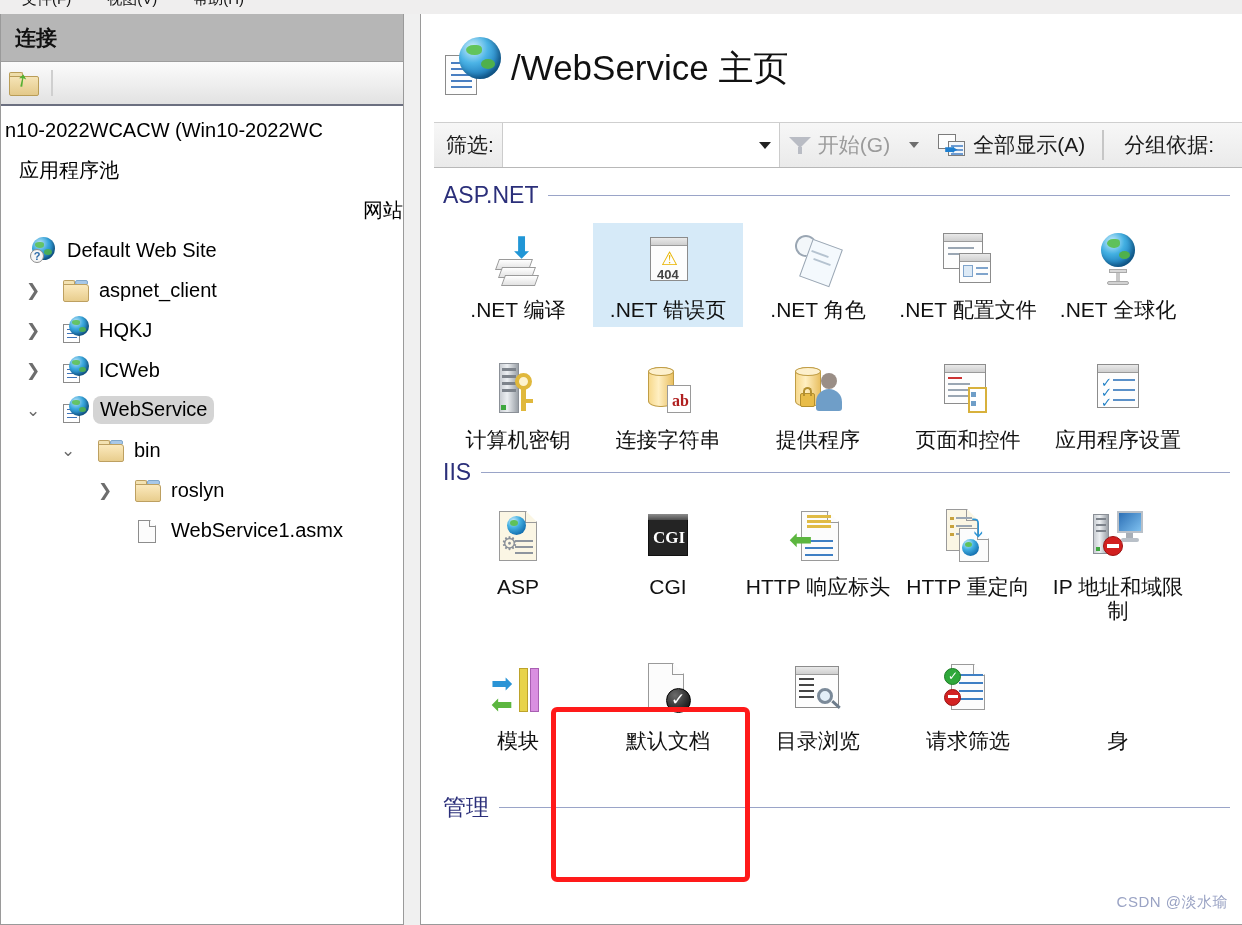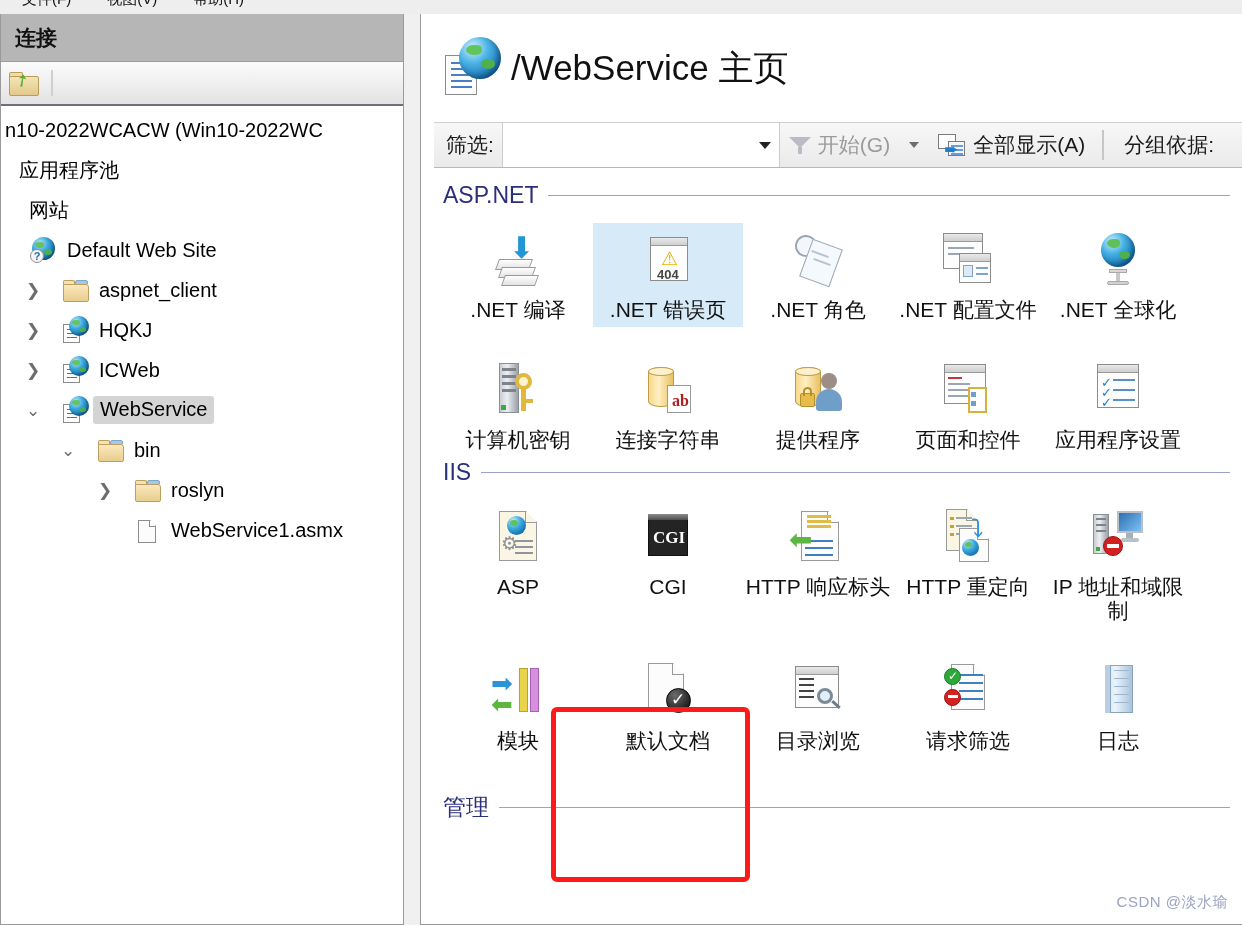--- a/index.html
+++ b/index.html
@@ -50,21 +50,21 @@
   }
   .tb-folder .arrow {
     position: absolute; left: 6px; top: 2px; font-size: 17px; color: #53b032;
     transform: rotate(-35deg); line-height: 1;
   }
   .tb-sep { width: 2px; height: 26px; background: #cfcfcf; }
 
   .tree { padding: 4px 0 0 0; font-size: 20px; color: #000; }
   .node { display: flex; align-items: center; height: 40px; white-space: nowrap; }
   .node .lbl { padding-left: 6px; }
-  .node.sel .lbl { background: #d4d4d4; padding: 2px 7px 3px 7px; border-radius: 3px; }
+  .node.sel .lbl { background: #d4d4d4; padding: 2px 7px 3px 7px; border-radius: 8px; }
   .chev {
     width: 24px; text-align: center; color: #6d6d6d; font-size: 17px; flex: none;
     cursor: default;
   }
   .chev.empty { color: transparent; }
   .dotted { width: 16px; flex: none; }
 
   
   .ico { width: 30px; height: 28px; flex: none; position: relative; margin-right: 2px; }
   .ico-folder .fb {
@@ -228,21 +228,21 @@
     <div class="tree">
 
       <div class="node" style="padding-left:4px;">
         <span class="lbl" style="padding-left:0">n10-2022WCACW (Win10-2022WC</span>
       </div>
 
       <div class="node" style="padding-left:12px;">
         <span class="lbl">应用程序池</span>
       </div>
 
-      <div class="node" style="padding-left:22px;">
+      <div class="node" style="padding-left:12px;justify-content:flex-end;">
         <span class="lbl">网站</span>
       </div>
 
       <div class="node" style="padding-left:4px;">
         <span class="chev empty">›</span>
         <span class="ico ico-globe ico-dws">
           <span class="g"></span>
             <span class="gl1"></span>
             <span class="gl2"></span>
             <span class="q">?</span>
@@ -669,32 +669,20 @@
               <span style="position:absolute;left:22px;top:30px;width:24px;height:2px;background:#3e7fc4;"></span>
               <span style="position:absolute;left:22px;top:38px;width:24px;height:2px;background:#3e7fc4;"></span>
               <span style="position:absolute;left:7px;top:8px;width:17px;height:17px;border-radius:50%;background:#2fa83a;border:1px solid #1d7b26;"></span>
               <span style="position:absolute;left:11px;top:10px;font-size:12px;color:#fff;line-height:1;">✓</span>
               <span style="position:absolute;left:7px;top:29px;width:17px;height:17px;border-radius:50%;background:#d32222;border:1px solid #971313;"></span>
               <span style="position:absolute;left:11px;top:35px;width:10px;height:3px;background:#fff;"></span>
             </span>
             <span class="cap">请求筛选</span>
           </div>
 
-          <div class="cell">
-            <span class="gicon">
-              <span style="position:absolute;left:18px;top:5px;width:28px;height:48px;background:linear-gradient(to right,#cfe0f0,#edf4fb 35%,#a9c4de);border:1px solid #8aa4bd;"></span>
-              <span style="position:absolute;left:18px;top:5px;width:6px;height:48px;background:#b8cee3;border-right:1px solid #8aa4bd;"></span>
-              <span style="position:absolute;left:27px;top:10px;width:15px;height:1px;background:#9cb6cd;"></span>
-              <span style="position:absolute;left:27px;top:18px;width:15px;height:1px;background:#9cb6cd;"></span>
-              <span style="position:absolute;left:27px;top:26px;width:15px;height:1px;background:#9cb6cd;"></span>
-              <span style="position:absolute;left:27px;top:34px;width:15px;height:1px;background:#9cb6cd;"></span>
-              <span style="position:absolute;left:27px;top:42px;width:15px;height:1px;background:#9cb6cd;"></span>
-            </span>
-            <span class="cap">日志</span>
-          </div>
 
           <div class="cell">
             <span class="gicon">
               
               
               
               
               
             </span>
             <span class="cap">身</span>

